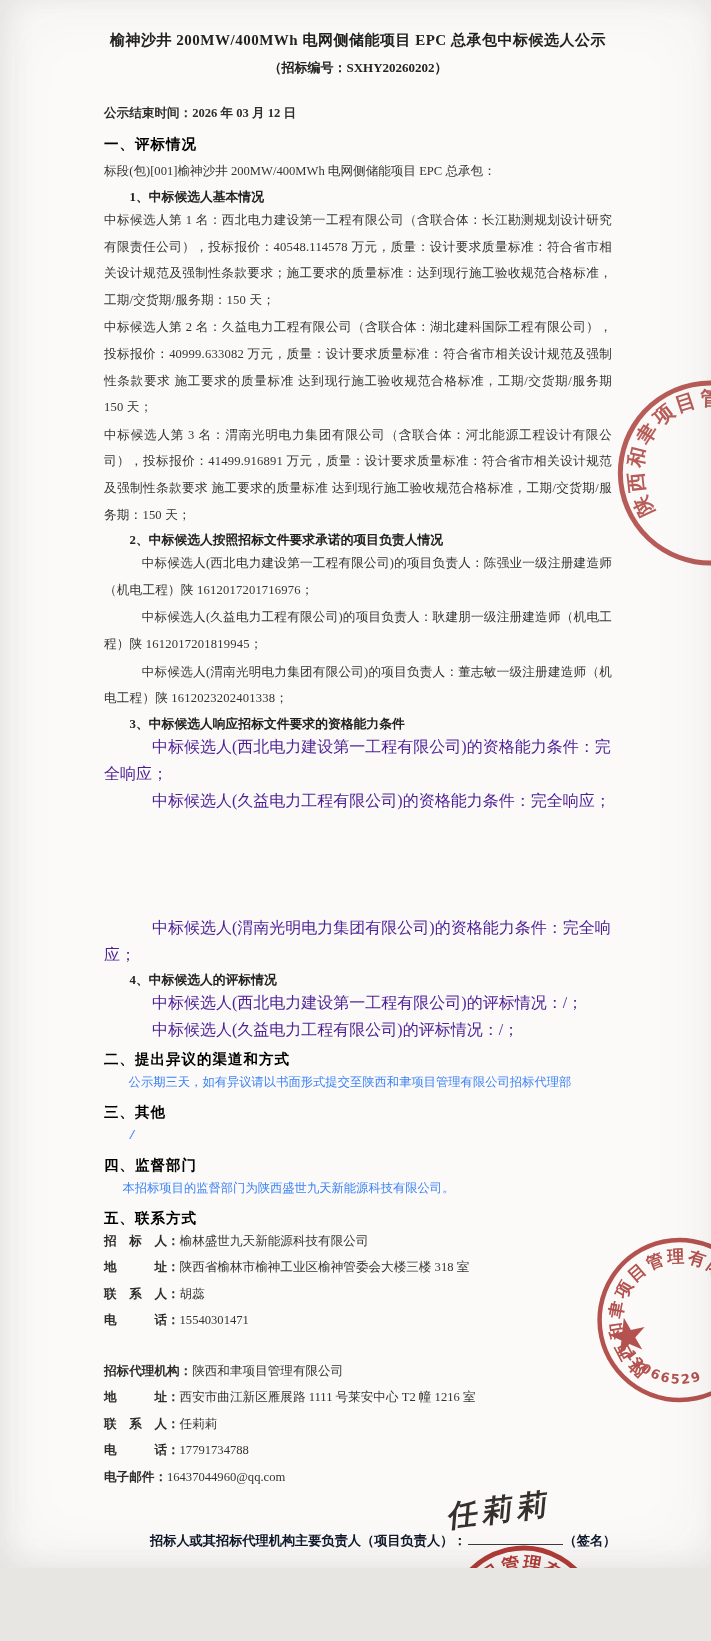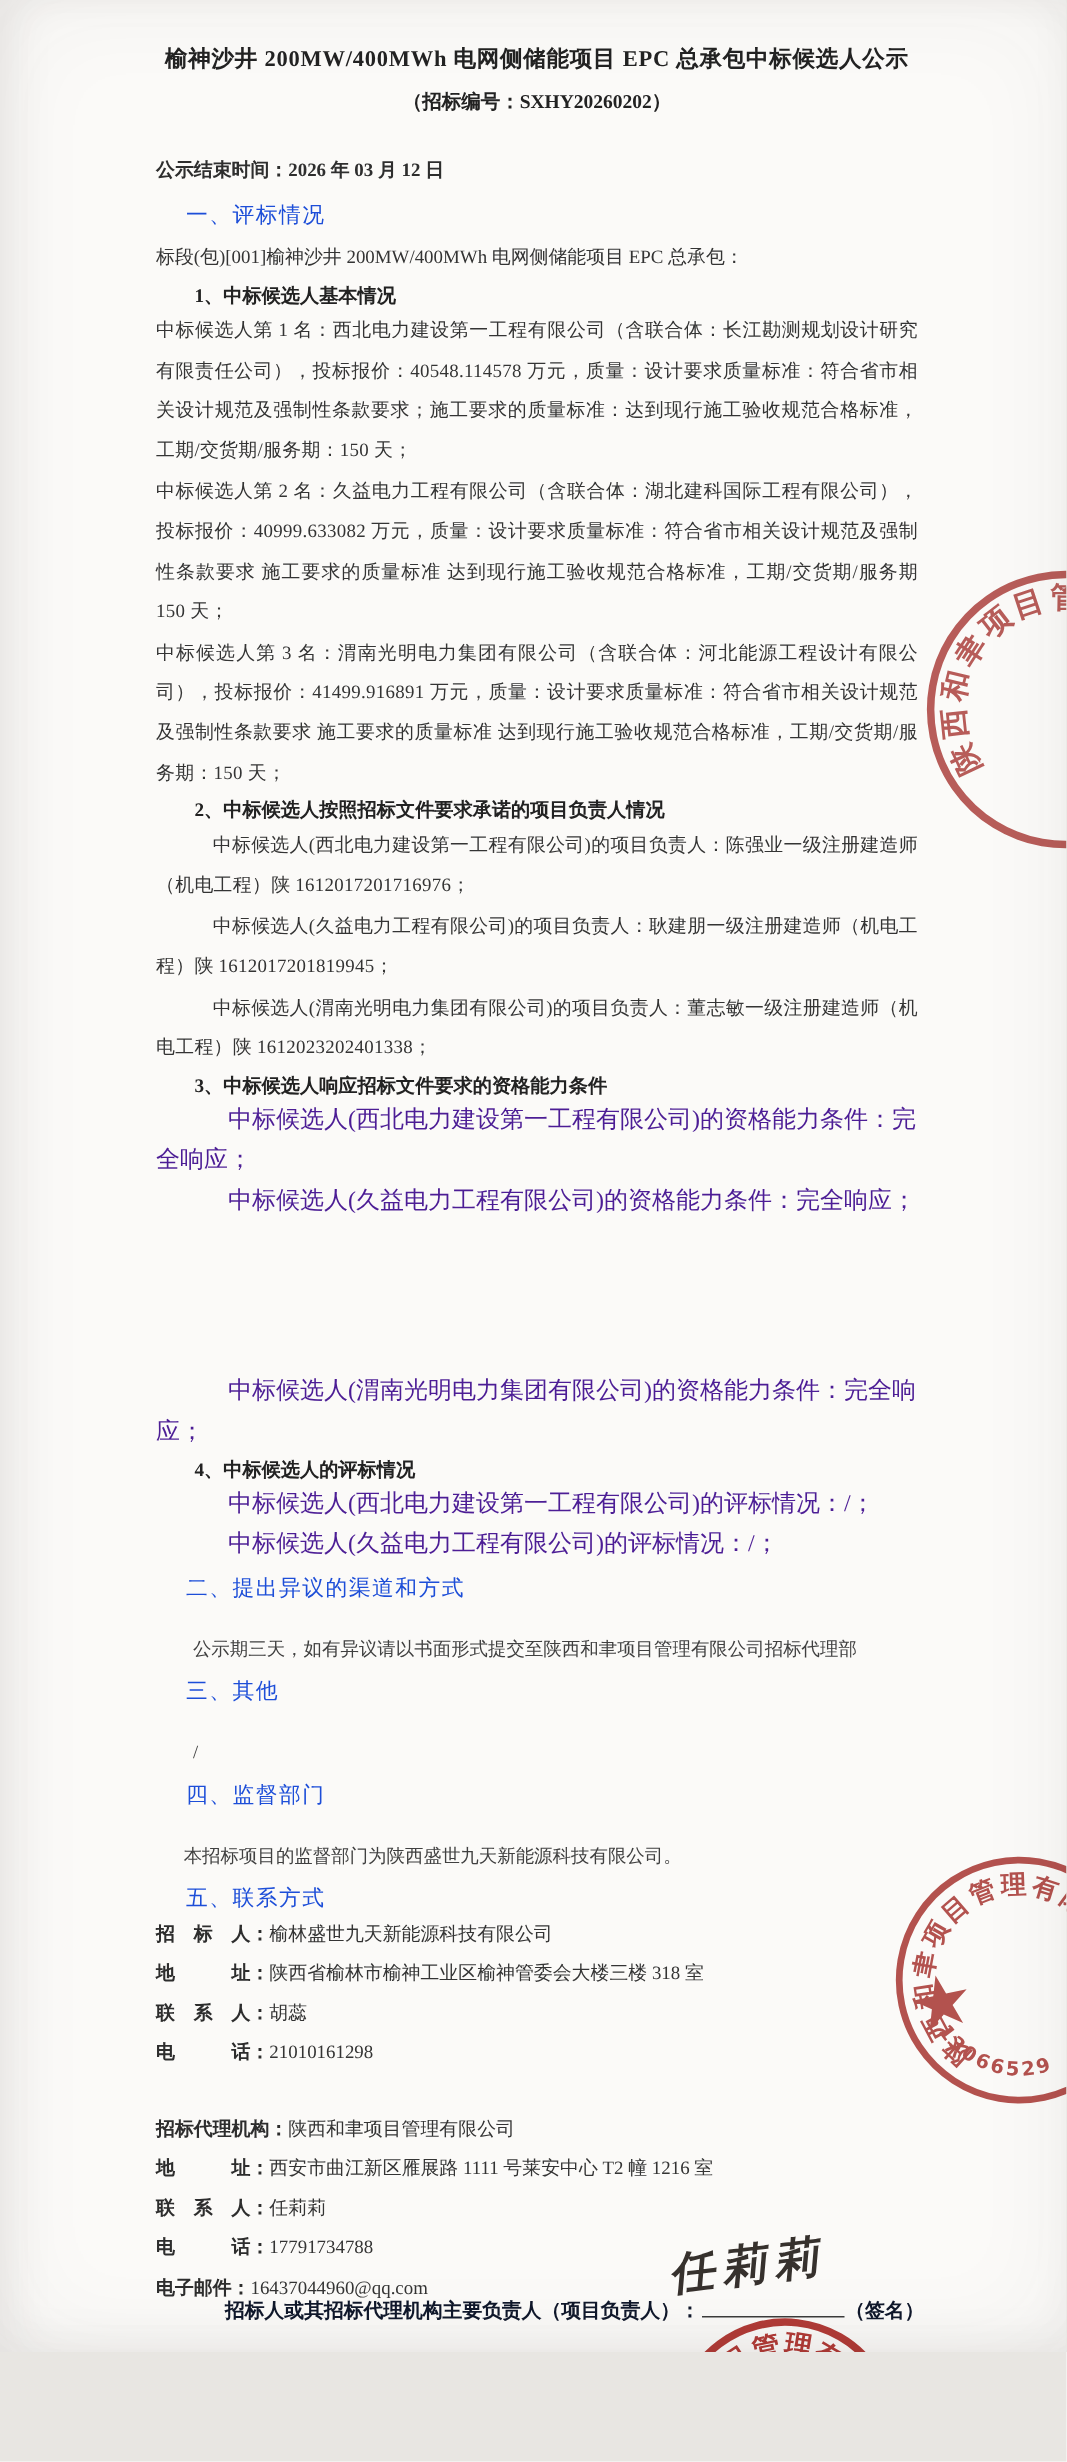--- a/index.html
+++ b/index.html
@@ -6,28 +6,28 @@
   .page{
     position:relative;width:711px;height:1568px;margin:0 auto;
     background:#fbfaf8;overflow:hidden;
     font-family:"Liberation Serif","DejaVu Serif",serif;color:#333;
     box-shadow:inset 0 0 70px rgba(60,55,50,.05), inset 14px 0 28px rgba(60,55,50,.045), inset 0 -10px 30px rgba(60,55,50,.04);
   }
   .content{position:absolute;left:104px;top:0;width:508px;}
   .title{margin-top:30px;text-align:center;font-size:15px;font-weight:bold;color:#222;letter-spacing:.5px;line-height:21px;}
   .subtitle{margin-top:8px;text-align:center;font-size:13px;font-weight:bold;color:#222;line-height:18px;}
   .meta{margin-top:28px;font-size:12.6px;font-weight:bold;color:#2e2e2e;line-height:17px;}
-  .h1{font-size:14.5px;font-weight:normal;color:#1d4ed8;letter-spacing:1px;line-height:20px;margin-top:12px;margin-left:20px;}
+  .h1{font-size:14.5px;font-weight:bold;color:#000000;letter-spacing:1px;line-height:20px;margin-top:12px;}
   .h1.mt{margin-top:6px;}
   .lot{margin-top:4px;font-size:12.6px;line-height:27px;color:#343434;}
   .h2{margin-top:3px;font-size:12.8px;font-weight:bold;color:#222;text-indent:2em;line-height:18px;}
   .para{margin-top:1px;font-size:12.6px;line-height:26.6px;text-align:justify;color:#343434;letter-spacing:.2px;}
   .para.ind{text-indent:3em;}
   .qline{margin-top:0;font-size:16px;line-height:27px;text-indent:3em;color:#4c1d95;}
-  .body-line{margin-top:18px;font-size:12.3px;line-height:25px;color:#404040;}
+  .body-line{margin-top:2px;font-size:12.3px;line-height:25px;color:#3b82f6;font-family:Liberation Mono, monospace;}
   .ind2{text-indent:2em;}
   .ind15{text-indent:1.5em;}
   .spacer{height:100px;}
   .gap24{height:24px;}
   .row{font-size:12.6px;line-height:26.5px;color:#343434;}
   .row .lbl{font-weight:bold;color:#2d2d2d;}
   .sigline{position:absolute;font-size:13.2px;font-weight:bold;color:#0f172a;white-space:nowrap;}
   .sig1{left:150px;top:1531px;}
   .sig2{left:256px;top:1586px;}
   .uline{display:inline-block;width:95px;border-bottom:1.5px solid #3a3a3a;height:.95em;margin:0 1px;}
@@ -91,21 +91,21 @@
     <div class="row">
       <span class="lbl">招　标　人：</span><span>榆林盛世九天新能源科技有限公司</span>
     </div>
     <div class="row">
       <span class="lbl">地　　　址：</span><span>陕西省榆林市榆神工业区榆神管委会大楼三楼 318 室</span>
     </div>
     <div class="row">
       <span class="lbl">联　系　人：</span><span>胡蕊</span>
     </div>
     <div class="row">
-      <span class="lbl">电　　　话：</span><span>21010161298</span>
+      <span class="lbl">电　　　话：</span><span>15540301471</span>
     </div>
 
     <div class="gap24"></div>
 
     <div class="row">
       <span class="lbl">招标代理机构：</span><span>陕西和聿项目管理有限公司</span>
     </div>
     <div class="row">
       <span class="lbl">地　　　址：</span><span>西安市曲江新区雁展路 1111 号莱安中心 T2 幢 1216 室</span>
     </div>

